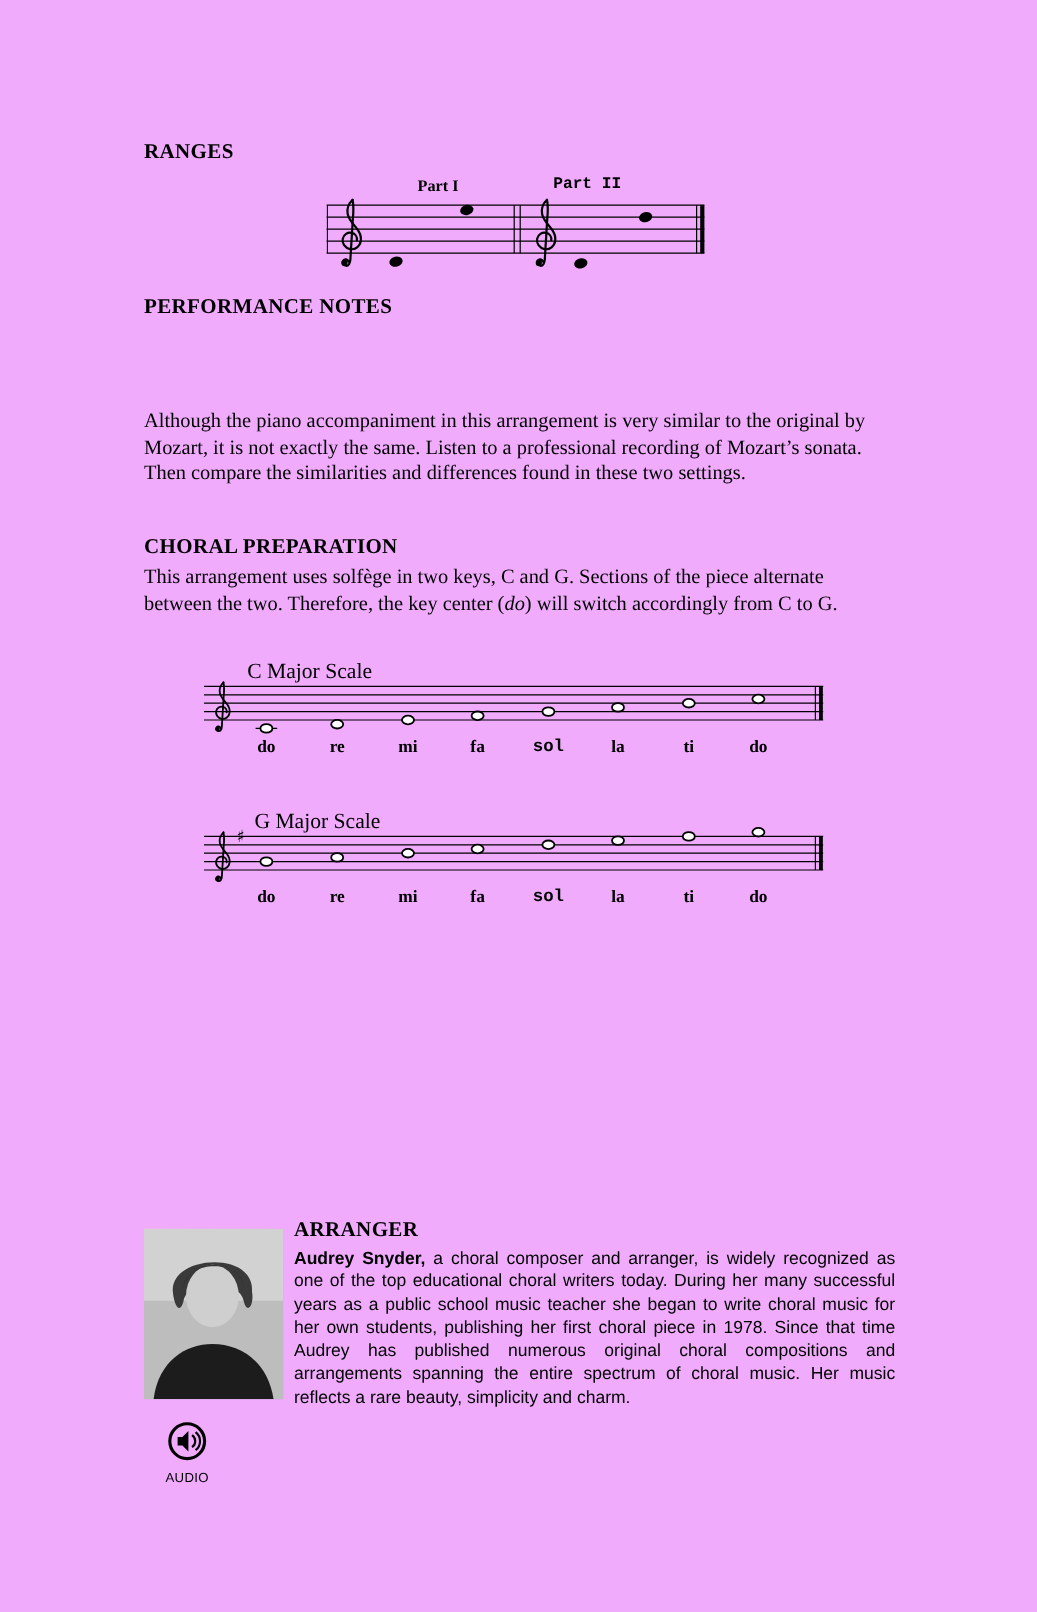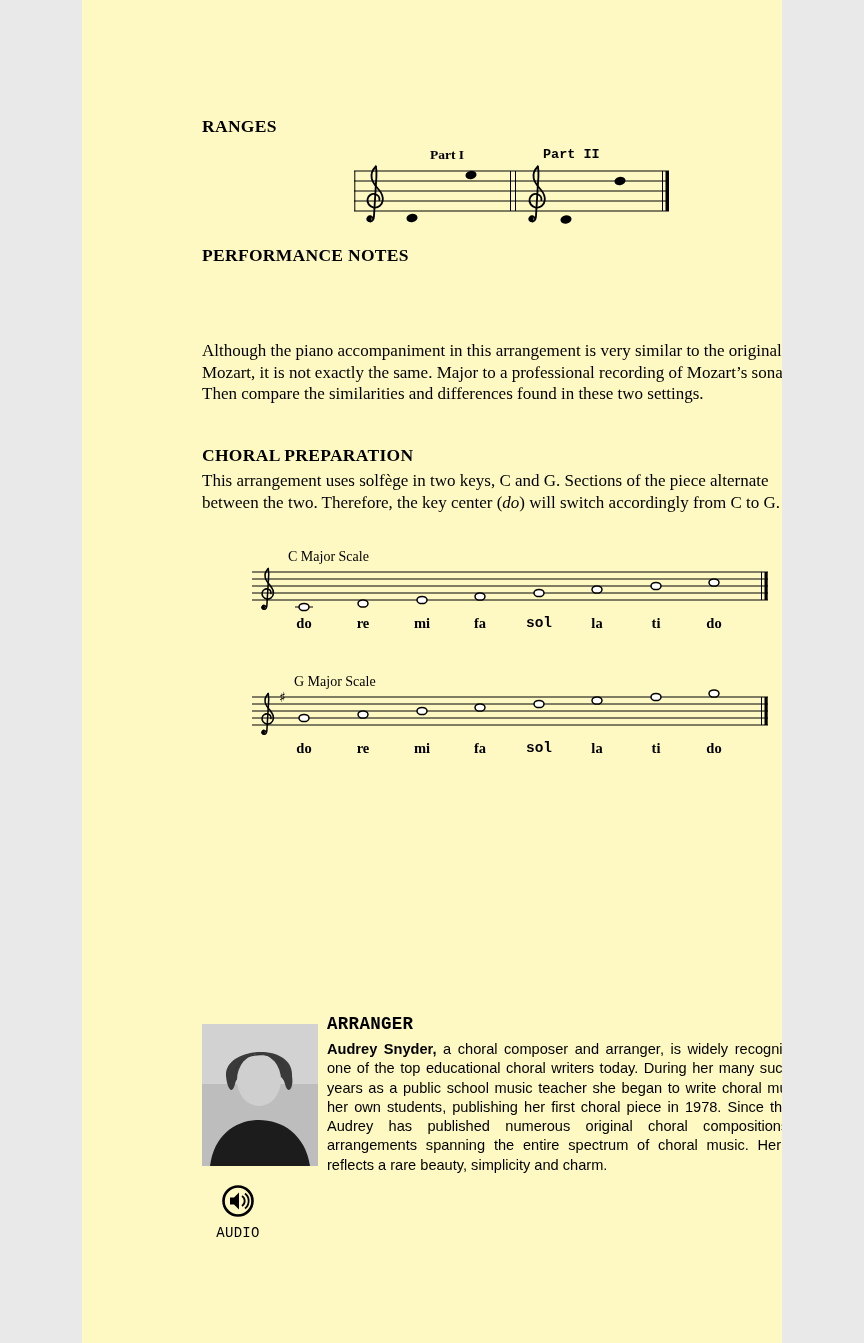--- a/index.html
+++ b/index.html
@@ -1,17 +1,17 @@
 <!DOCTYPE html>
 <html><head>
 <meta charset="utf-8">
 <style>
   html,body{margin:0;padding:0;background:#e9e9e9;}
   .page{
-    position:relative;width:700px;height:1343px;background:#fef9c3;
+    position:relative;width:864px;height:1343px;background:#f0abfc;
     font-family:"Liberation Serif",serif;color:#000;margin:0 auto;overflow:hidden;
   }
   h2.h{position:absolute;margin:0;font-size:17.5px;font-weight:bold;letter-spacing:.3px;}
   p.body{position:absolute;margin:0;font-size:17px;line-height:21.5px;text-align:left;}
   .it{font-style:italic;}
   .bld{font-weight:bold;margin-top:32px;}
 
   .ranges-h{left:120px;top:116px;}
   .part-label{position:absolute;top:147px;font-weight:bold;font-size:13.5px;}
   .part-label.p1{left:316px;margin-left:32px;}
@@ -20,39 +20,39 @@
 
   .perf-h{left:120px;top:245px;}
   .p-perf1{left:120px;top:271px;width:618px;}
   .p-perf2{left:120px;top:340px;width:618px;}
   .choral-h{left:120px;top:445px;}
   .p-choral{left:120px;top:470px;width:618px;}
 
   .scale-block{position:absolute;width:522px;height:100px;}
   .c-scale{left:170px;top:549px;}
   .g-scale{left:170px;top:674px;}
-  .scale-title{position:absolute;left:36px;top:0;font-size:14px;}
+  .scale-title{position:absolute;left:36px;top:0;font-size:18px;}
   .g-scale .scale-title{left:42px;}
   .scale-svg{position:absolute;left:0;top:15px;}
   .solfege{position:absolute;left:0;top:66px;width:522px;height:18px;font-weight:bold;font-size:14.5px;}
   .solfege span{position:absolute;width:44px;text-align:center;top:0;}
   .solfege span:nth-child(1){left:30px;}
   .solfege span:nth-child(2){left:89px;}
   .solfege span:nth-child(3){left:148px;}
   .solfege span:nth-child(4){left:206px;}
   .solfege span:nth-child(5){left:265px;font-family:Liberation Mono, monospace;}
   .solfege span:nth-child(6){left:323px;}
   .solfege span:nth-child(7){left:382px;}
   .solfege span:nth-child(8){left:440px;}
 
   .arranger-photo{position:absolute;left:120px;top:1024px;width:116px;height:142px;overflow:hidden;background:linear-gradient(135deg,#e3e3e3 0%,#c2c2c2 55%,#a9a9a9 100%);}
-  .arranger-h{left:245px;top:1014px;font-family:Liberation Mono, monospace;font-size:17px;letter-spacing:.2px;}
+  .arranger-h{left:245px;top:1014px;font-family:Liberation Serif, serif;font-size:17px;letter-spacing:.2px;}
   .bio{position:absolute;left:245px;top:1040px;width:501px;margin:0;font-family:"Liberation Sans",sans-serif;font-size:14.6px;line-height:19.3px;text-align:justify;}
   .audio-box{position:absolute;left:134px;top:1183px;width:44px;text-align:center;}
-  .audio-label{font-family:Liberation Mono, monospace;font-size:14px;margin-top:2px;letter-spacing:.3px;}
+  .audio-label{font-family:Liberation Sans, sans-serif;font-size:11px;margin-top:2px;letter-spacing:.3px;}
   .audio-text{position:absolute;left:183px;top:1186px;width:563px;margin:0;font-size:14.8px;line-height:17.8px;text-align:justify;}
 </style>
 </head>
 <body>
 
 <div class="page">
 
   <h2 class="h ranges-h">RANGES</h2>
   <div class="part-label p1">Part I</div>
   <div class="part-label p2">Part II</div>
@@ -82,21 +82,21 @@
     </g>
     <g fill="#000">
       <ellipse cx="58" cy="56" rx="5.6" ry="4.2" transform="rotate(-14 58 56)"></ellipse>
       <ellipse cx="117" cy="13" rx="5.6" ry="4.2" transform="rotate(-14 117 13)"></ellipse>
       <ellipse cx="212" cy="57.5" rx="5.6" ry="4.2" transform="rotate(-14 212 57.5)"></ellipse>
       <ellipse cx="266" cy="19" rx="5.6" ry="4.2" transform="rotate(-14 266 19)"></ellipse>
     </g>
   </svg>
 
   <h2 class="h perf-h">PERFORMANCE NOTES</h2>
-  <p class="body p-perf2">Although the piano accompaniment in this arrangement is very similar to the original by Mozart, it is not exactly the same. Major to a professional recording of Mozart’s sonata. Then compare the similarities and differences found in these two settings.</p>
+  <p class="body p-perf2">Although the piano accompaniment in this arrangement is very similar to the original by Mozart, it is not exactly the same. Listen to a professional recording of Mozart’s sonata. Then compare the similarities and differences found in these two settings.</p>
 
   <h2 class="h choral-h">CHORAL PREPARATION</h2>
   <p class="body p-choral"><span>This arrangement uses solfège in two keys, C and G. Sections of the piece alternate between the two. Therefore, the key center (</span><span class="it">do</span><span>) will switch accordingly from C to G.</span></p>
 
   <div class="scale-block c-scale">
     <div class="scale-title">C Major Scale</div>
     <svg class="scale-svg" width="522" height="52" viewBox="0 0 522 52">
       <g stroke="#000" stroke-width="1">
         <line x1="0" y1="8" x2="516" y2="8"></line>
         <line x1="0" y1="15" x2="516" y2="15"></line>

